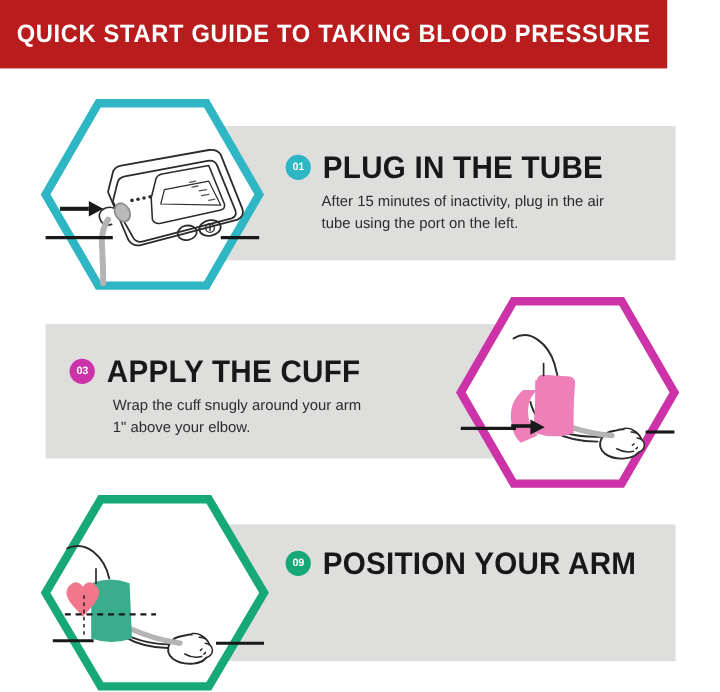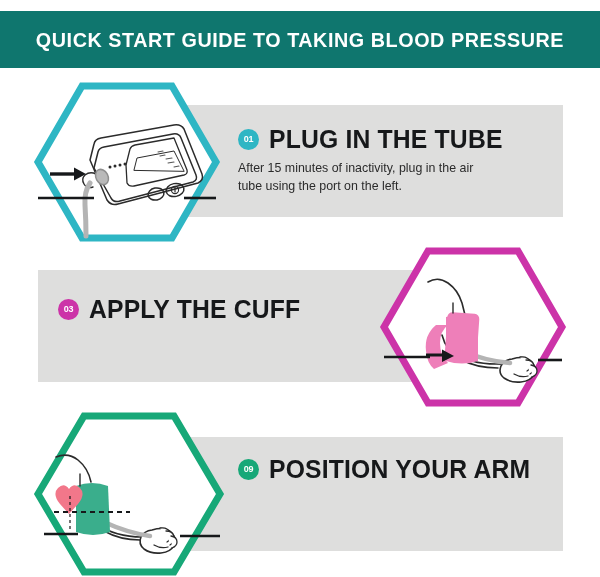--- a/index.html
+++ b/index.html
@@ -13,24 +13,24 @@
     position: relative;
     overflow: hidden;
     font-family: "Liberation Sans", sans-serif;
     -webkit-font-smoothing: antialiased;
   }
 
   
   .header-bar {
     position: absolute;
     left: 0;
-    top: 11px;
-    width: 600px;
+    top: 0;
+    width: 556px;
     height: 57px;
-    background: #0f766e;
+    background: #b91c1c;
     display: flex;
     align-items: center;
     justify-content: center;
   }
   .header-title {
     color: #ffffff;
     font-family: "Liberation Sans Narrow", "Liberation Sans", sans-serif;
     font-size: 21px;
     font-weight: bold;
     letter-spacing: 0.6px;
@@ -87,21 +87,21 @@
     font-family: "Liberation Sans", sans-serif;
     font-size: 12.4px;
     color: #2b2b2b;
     line-height: 1.42;
     margin-top: 8px;
     white-space: pre-line;
   }
 
   
   #step1-text { left: 238px; top: 126px; }
-  #step1-text .step-body { }
+  #step1-text .step-body { margin-left: 30px; }
 
   #step2-text { left: 58px; top: 296px; }
   #step2-text .step-body { margin-left: 36px; }
 
   #step3-text { left: 238px; top: 456px; }
   #step3-text .step-body { margin-left: 30px; }
 </style>
 </head>
 <body>
 
@@ -208,20 +208,22 @@
     <path d="M4,110 L50,110" stroke="#16181a" stroke-width="2.6"></path>
     <path d="M158,113 L182,113" stroke="#16181a" stroke-width="2.6"></path>
   </svg>
 </div>
 
 <div class="text-block" id="step2-text">
   <div class="title-row">
     <div class="badge" style="background:#CC33A8;">03</div>
     <div class="step-title">APPLY THE CUFF</div>
   </div>
+  <div class="step-body" style="margin-left:36px;">Wrap the cuff snugly around your arm
+1" above your elbow.</div>
 </div>
 
 <div class="panel" style="left:68px; top:437px; width:495px; height:114px;"></div>
 
 <div class="hex-wrap" style="left:34px; top:412px;">
   <svg class="hex-svg" width="190" height="165" viewBox="0 0 190 165">
     <polygon points="50,4 140,4 186,82 140,160 50,160 4,82" fill="#ffffff" stroke="#17A878" stroke-width="7"></polygon>
     <g fill="#ffffff" stroke="#2b2b2b" stroke-width="1.6" stroke-linejoin="round" stroke-linecap="round">
 
       <path d="M22,45 q12,-5 22,3 q10,8 13,22" fill="none"></path>

